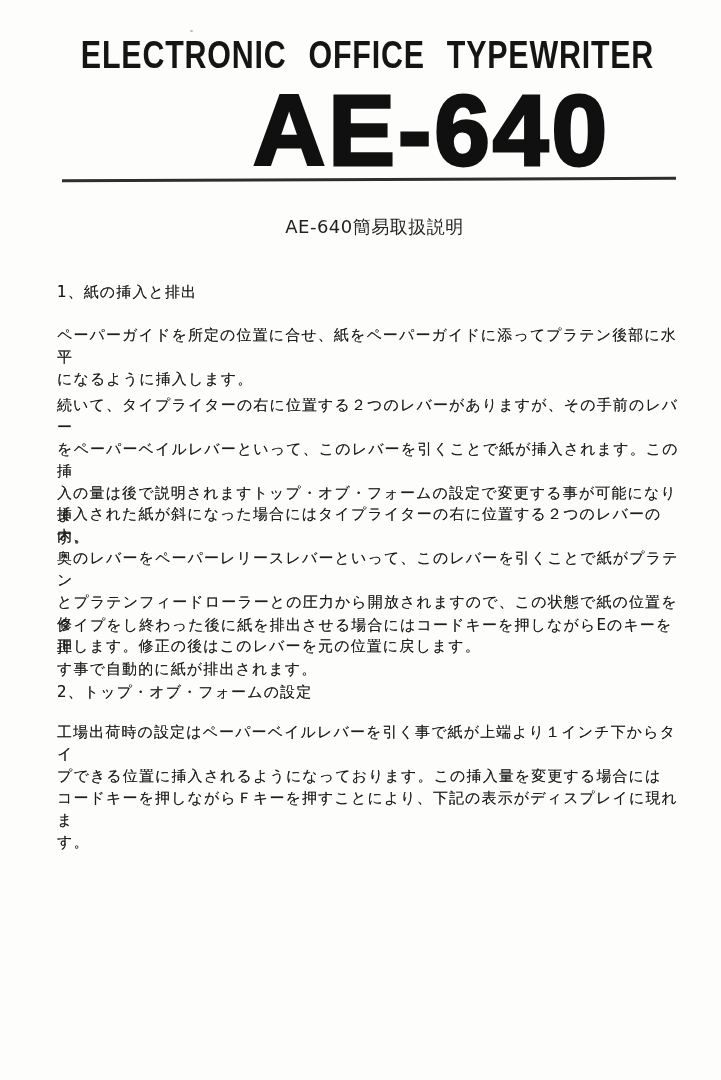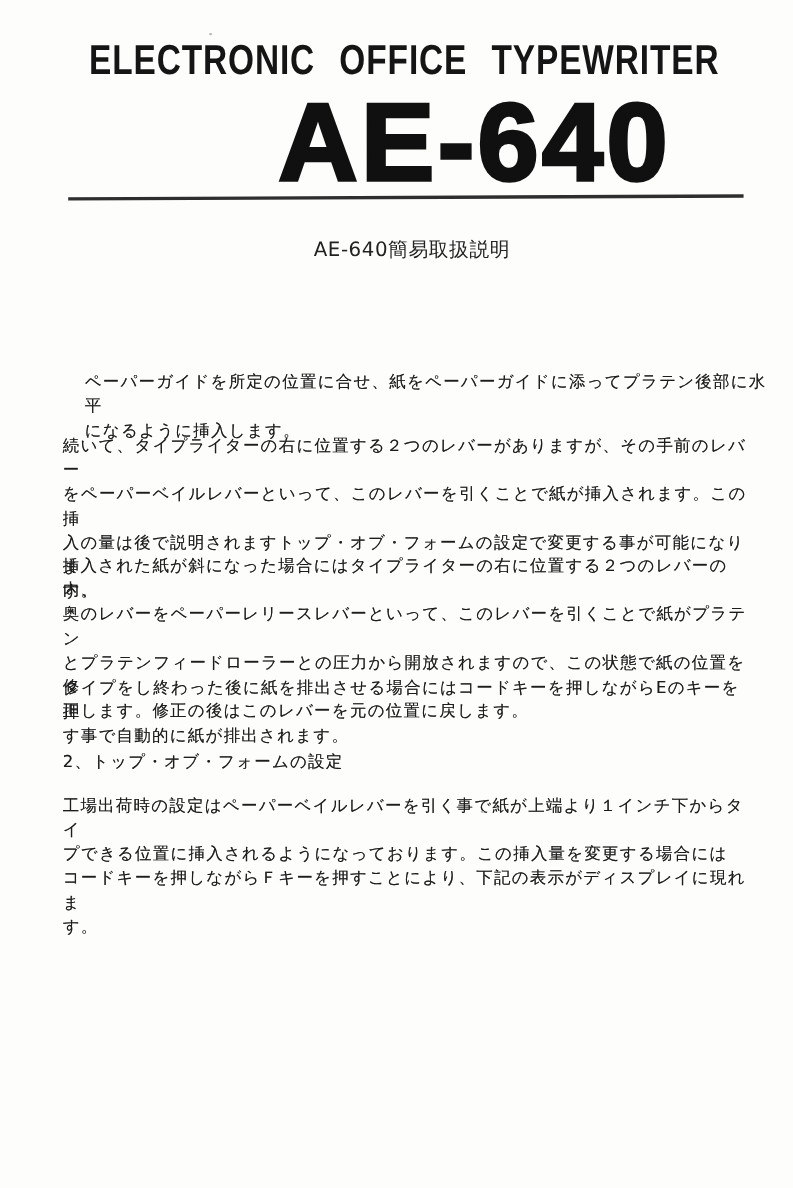--- a/index.html
+++ b/index.html
@@ -67,21 +67,21 @@
     left: 57px;
     width: 625px;
     font-size: 15px;
     line-height: 22px;
     letter-spacing: 1.1px;
     white-space: pre-line;
     color: #1d1d1d;
     text-shadow: 0 0 0.5px rgba(25,25,25,0.6);
   }
   .s1-heading  { top: 281px; }
-  .s1-para1    { top: 336px; margin-left: 20px; }
+  .s1-para1    { top: 324px; }
   .s1-para2    { top: 394px; }
   .s1-para3    { top: 503px; }
   .s1-para4    { top: 614px; }
   .s2-heading  { top: 681px; }
   .s2-para1    { top: 721px; }
   .display-line {
     top: 806px;
     font-family: "DejaVu Sans Mono", monospace;
     letter-spacing: 0.5px;
     font-weight: bold;
@@ -98,20 +98,21 @@
 <div class="page">
 
   <div class="product-title">ELECTRONIC OFFICE TYPEWRITER</div>
 
   <div class="model-number">AE-640</div>
 
   <div class="title-underline"></div>
 
   <div class="doc-subtitle">AE-640簡易取扱説明</div>
 
+  <div class="tw s1-heading">1、紙の挿入と排出</div>
 
   <div class="tw s1-para1">ペーパーガイドを所定の位置に合せ、紙をペーパーガイドに添ってプラテン後部に水平
 になるように挿入します。</div>
 
   <div class="tw s1-para2">続いて、タイプライターの右に位置する２つのレバーがありますが、その手前のレバー
 をペーパーベイルレバーといって、このレバーを引くことで紙が挿入されます。この挿
 入の量は後で説明されますトップ・オブ・フォームの設定で変更する事が可能になりま
 す。</div>
 
   <div class="tw s1-para3">挿入された紙が斜になった場合にはタイプライターの右に位置する２つのレバーの内、

